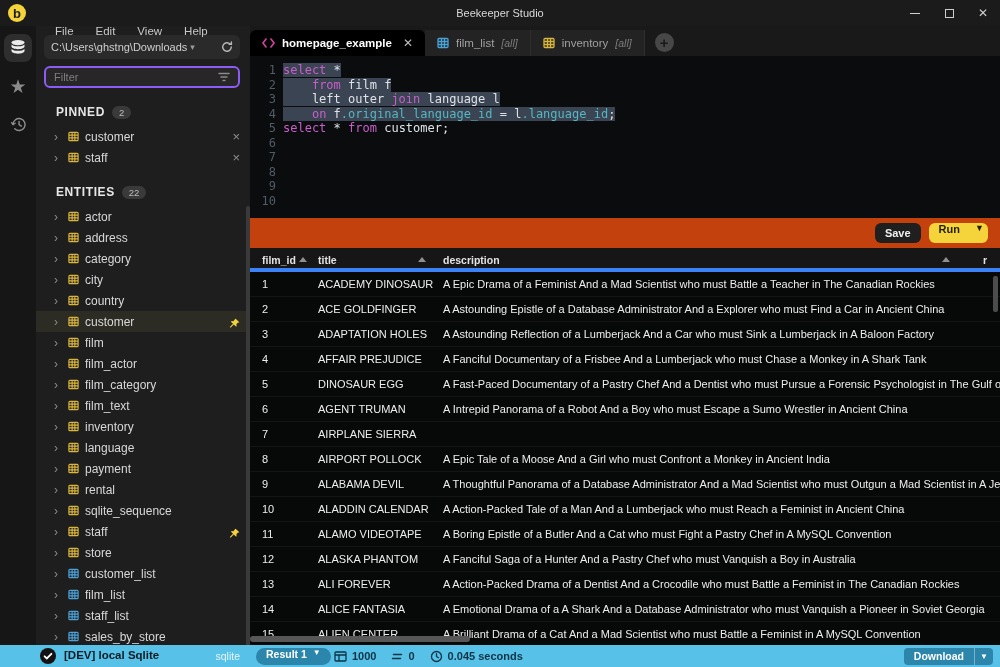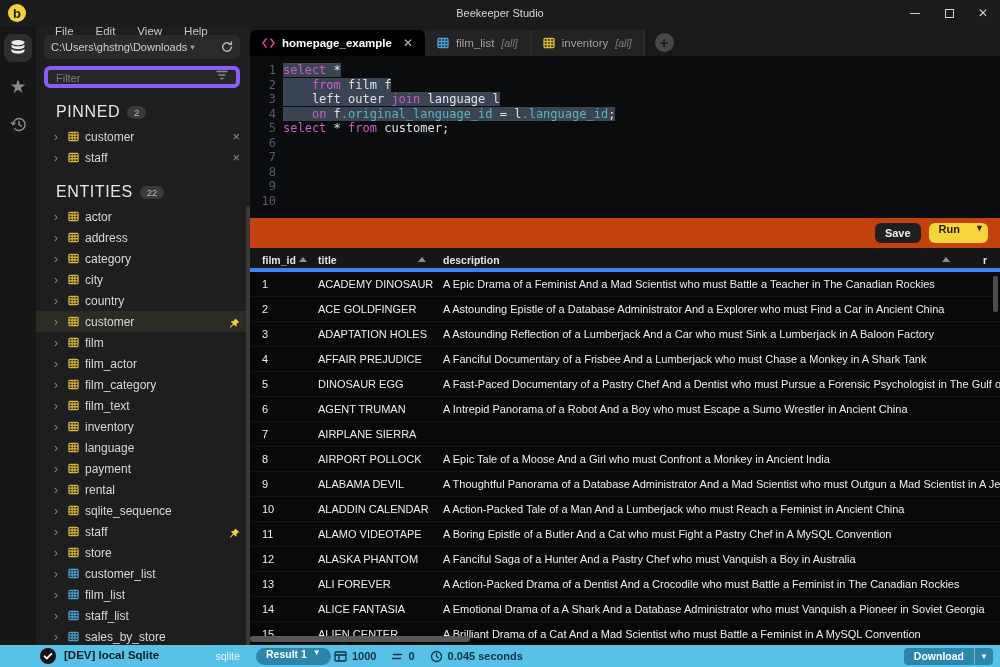--- a/index.html
+++ b/index.html
@@ -34,27 +34,27 @@
   
   .sidebar { position:absolute; left:36px; top:26px; width:214px; height:619px;
     background:#1e1e1e; overflow:hidden; }
   .conn-box { margin:9px 10px 0 8px; height:24px; background:#2a2a2a; border-radius:6px;
     display:flex; align-items:center; padding:0 7px; }
   .conn-path { color:#cfcfcf; font-size:11px; white-space:nowrap; overflow:hidden;
     max-width:150px; }
   .conn-caret { color:#9a9a9a; font-size:9px; margin-left:3px; }
   .conn-refresh { margin-left:auto; display:flex; }
   .filter-box { margin:7px 10px 0 8px; height:22px; background:#272727; border-radius:6px;
-    display:flex; align-items:flex-end; padding:0 8px; border:4px solid #8b5cf6; }
+    display:flex; align-items:center; padding:0 8px; border:2px solid #8b5cf6; }
   .filter-box input { flex:1; background:transparent; border:none; outline:none;
     color:#cfcfcf; font-size:11px; font-family:"Liberation Sans",sans-serif; }
   .filter-box input::placeholder { color:#7d7d7d; }
   .sec-head { display:flex; align-items:center; gap:7px; padding:0 0 0 20px; margin-top:16px;
     height:16px; }
-  .sec-label { color:#e6e6e6; font-size:16px; font-weight:normal; letter-spacing:.6px; }
+  .sec-label { color:#e6e6e6; font-size:12px; font-weight:bold; letter-spacing:.6px; }
   .badge { background:#3a3a3a; color:#bdbdbd; font-size:9.5px; border-radius:8px;
     padding:1px 7px; }
   .itemlist { margin-top:6px; }
   .ent { position:relative; height:21px; display:flex; align-items:center; gap:6px;
     padding-left:18px; }
   .ent .chev { color:#8a8a8a; font-size:12px; width:8px; line-height:1; }
   .ent .nm { color:#d8d8d8; font-size:12px; }
   .ent.selected { background:#2d2c24; }
   .ent .pin { position:absolute; right:10px; top:4px; }
   .ent .closex { position:absolute; right:10px; color:#8f8f8f; font-size:13px; line-height:1; }

